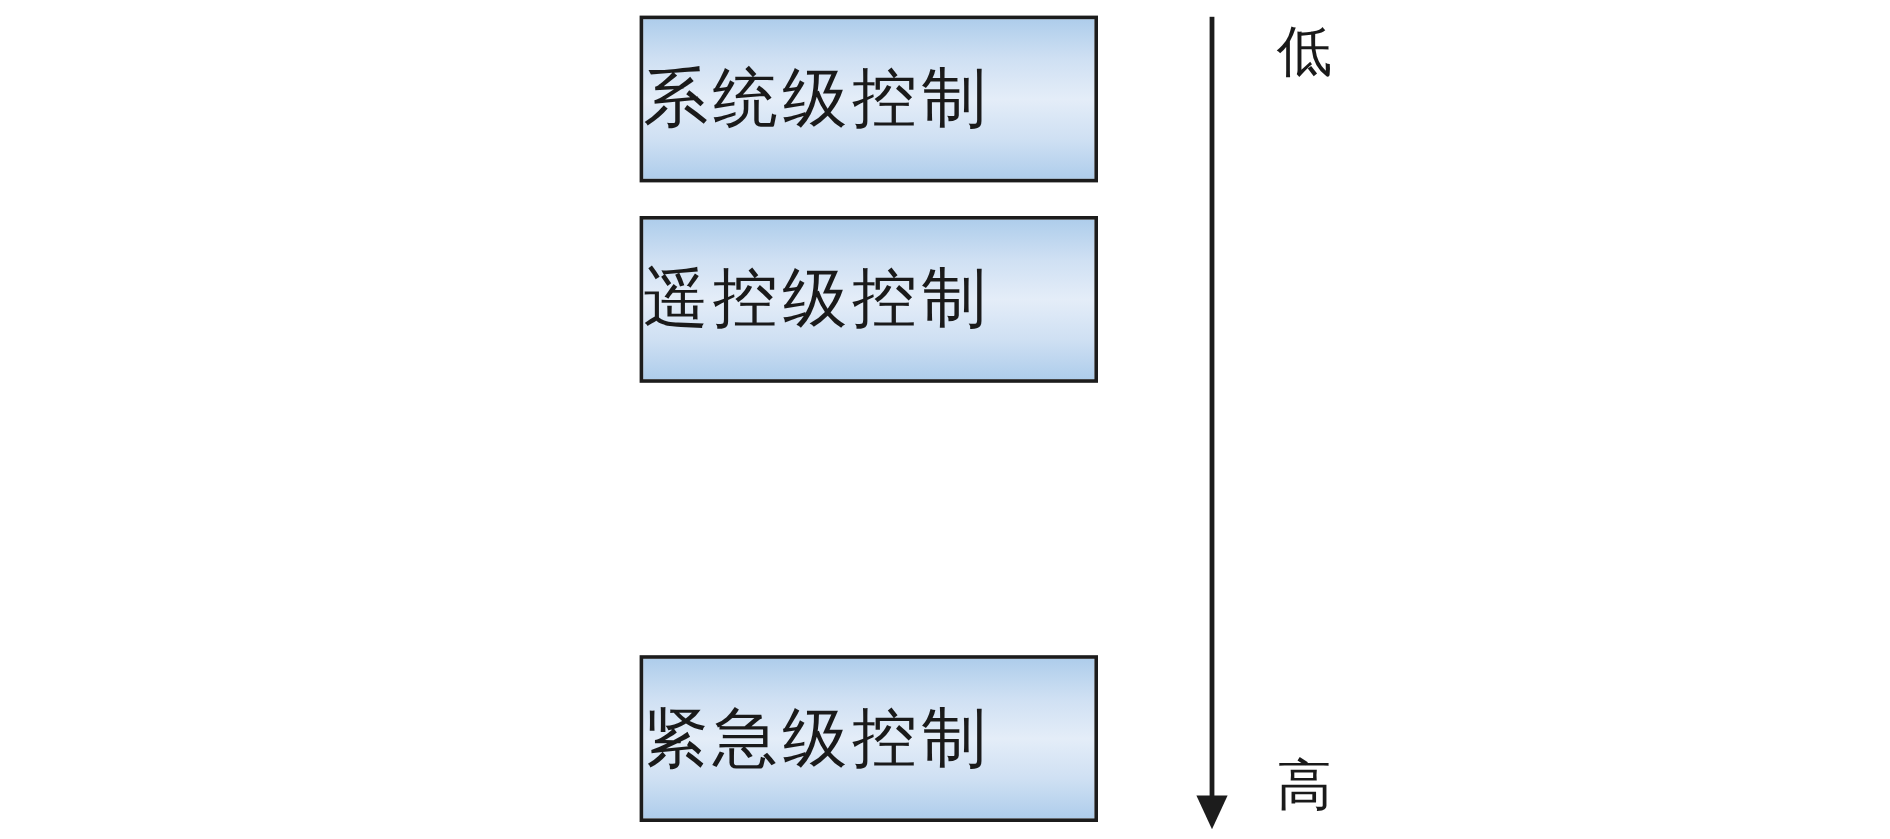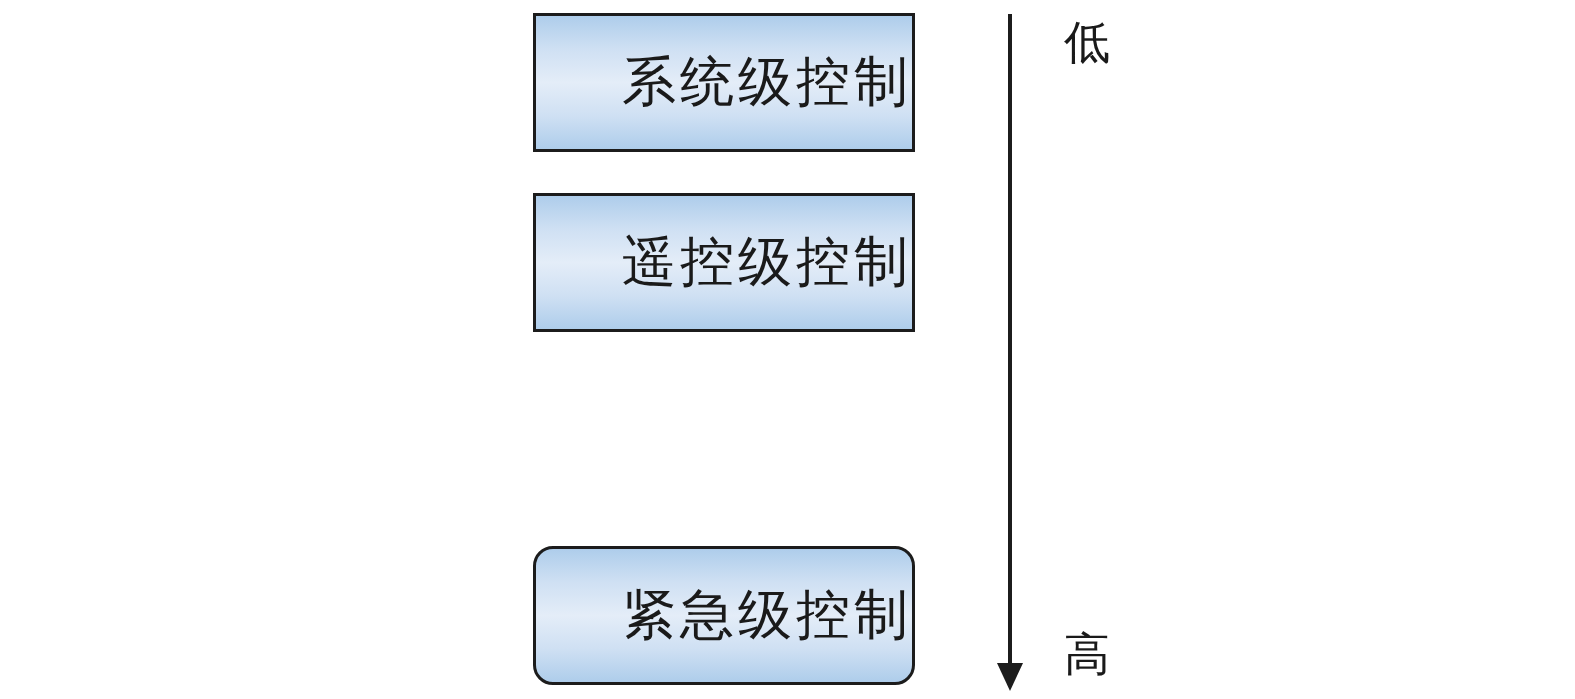--- a/index.html
+++ b/index.html
@@ -32,32 +32,32 @@
     background: linear-gradient(
       to bottom,
       var(--gradient-top) 0%,
       #cfe0f3 25%,
       var(--gradient-mid) 50%,
       #cfe0f3 75%,
       var(--gradient-bottom) 100%
     );
     display: flex;
     align-items: center;
-    justify-content: flex-end;
+    justify-content: flex-start;
   }
   .box-label {
     font-size: 54px;
     letter-spacing: 4px;
     color: var(--text);
     white-space: nowrap;
   }
   .box-1 { top: 13px; }
-  .box-2 { top: 193px; font-family: Liberation Mono, monospace; }
+  .box-2 { top: 180px; font-family: Liberation Mono, monospace; }
   .box-3 { top: 368px; }
-  .box-4 { top: 546px; border-radius: 20px; }
+  .box-4 { top: 546px; }
   .arrow-shaft {
     position: absolute;
     left: 1008px;
     top: 14px;
     width: 4px;
     height: 651px;
     background: var(--arrow);
   }
   .arrow-head {
     position: absolute;

